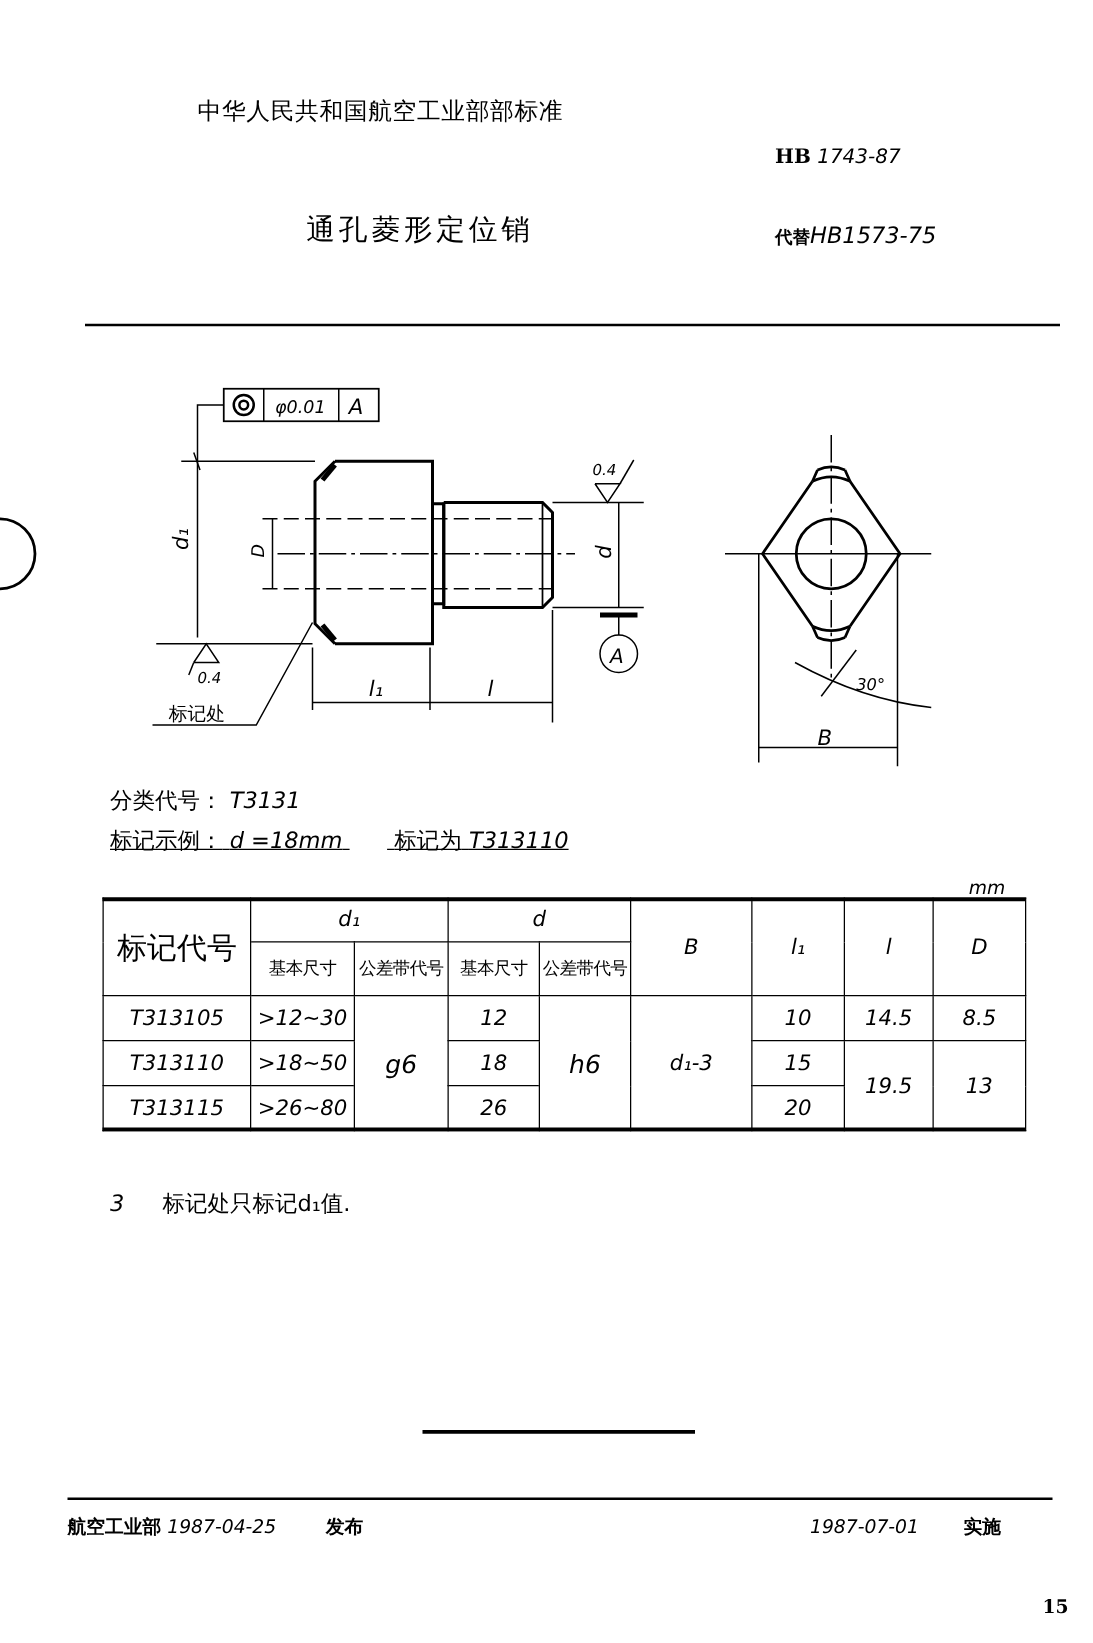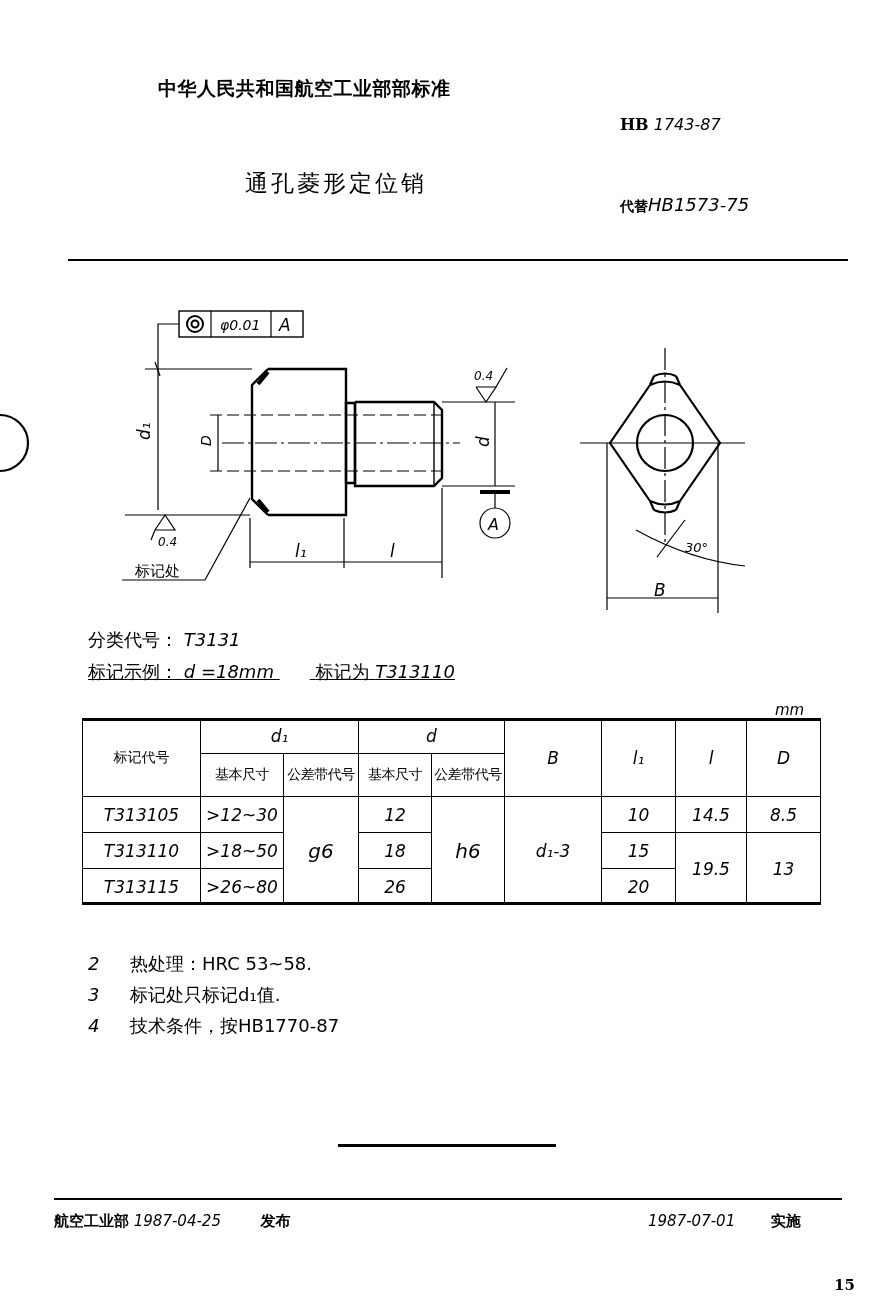--- a/index.html
+++ b/index.html
@@ -1,38 +1,38 @@
 <!DOCTYPE html>
 <html><head>
 <meta charset="utf-8">
 <style>
   html, body { margin: 0; padding: 0; background: #ffffff; }
   body { width: 874px; height: 1314px; position: relative; overflow: hidden;
          font-family: "DejaVu Sans", sans-serif; color: #000; }
   .abs { position: absolute; }
   .bold-cn { font-family: "DejaVu Sans", sans-serif; font-weight: bold; }
   .hand { font-family: "DejaVu Sans", sans-serif; font-style: italic; font-weight: normal; text-align: right; }
-  #org { left: 158px; top: 76px; font-size: 19px; font-weight: bold; letter-spacing: 0.5px; }
+  #org { left: 158px; top: 76px; font-size: 19px; font-weight: normal; letter-spacing: 0.5px; }
   #std { left: 620px; top: 115px; font-size: 16px; }
   #std .hb { font-family: "DejaVu Serif", serif; font-weight: bold; }
   #title { left: 245px; top: 168px; font-size: 23px; letter-spacing: 3px; }
-  #replace { left: 620px; top: 194px; font-size: 18px; }
+  #replace { left: 620px; top: 178px; font-size: 18px; }
   #replace .cn { font-size: 14px; font-weight: bold; }
   .hr-top { left: 68px; top: 259px; width: 780px; height: 2px; background: #000; }
   #drawing { left: 0; top: 290px; }
   #info1 { left: 88px; top: 628px; font-size: 18px; }
   #info2 { left: 88px; top: 660px; font-size: 18px; text-decoration: underline; }
   #unit { left: 775px; top: 701px; font-size: 15px; }
   #spec-table { left: 82px; top: 718px; border-collapse: collapse; font-size: 17px; }
   #spec-table td { border: 1px solid #000; text-align: center; padding: 0; font-style: italic; }
   #spec-table tr.head1 td { height: 34px; }
   #spec-table tr.head2 td { height: 42px; }
   #spec-table tr.body td { height: 35px; }
   #spec-table .sub { font-style: normal; font-size: 14px; letter-spacing: -0.5px; white-space: nowrap; }
-  #spec-table .cn { font-style: normal; font-size: 14px; }
+  #spec-table .cn { font-style: normal; font-size: 24px; }
   .tbl-top { left: 82px; top: 718px; width: 738px; height: 3px; background: #000; }
   .tbl-bot { left: 82px; top: 902px; width: 738px; height: 3px; background: #000; }
   #notes { left: 88px; top: 948px; font-size: 18px; line-height: 31px; }
   #notes .num { display: inline-block; width: 42px; font-style: italic; }
   .end-line { left: 338px; top: 1144px; width: 218px; height: 3px; background: #000; }
   .hr-bot { left: 54px; top: 1198px; width: 788px; height: 2px; background: #000; }
   #footer-left { left: 54px; top: 1212px; font-size: 15px; }
   #footer-right { left: 648px; top: 1212px; font-size: 15px; }
   #page-num { left: 834px; top: 1276px; font-size: 15px; font-weight: bold; font-family: "DejaVu Serif", serif; }
 </style>
@@ -209,23 +209,21 @@
     <td>&gt;26~80</td>
     <td>26</td>
     <td>20</td>
   </tr>
 </tbody>
   </table>
 <div class="abs tbl-top"></div>
 <div class="abs tbl-bot"></div>
 
 <div id="notes" class="abs">
-  <div><span class="num">2</span><span>热处理：HRC 53~58.</span></div>
   <div><span class="num">3</span><span>标记处只标记d₁值.</span></div>
-  <div><span class="num">4</span><span>技术条件，按HB1770-87</span></div>
 </div>
 
 <div class="abs end-line"></div>
 
 <div class="abs hr-bot"></div>
 <div id="footer-left" class="abs">
   <span class="bold-cn">航空工业部</span>
   <span class="hand">1987-04-25</span>
   <span style="display:inline-block;width:30px"></span>
   <span class="bold-cn">发布</span>

